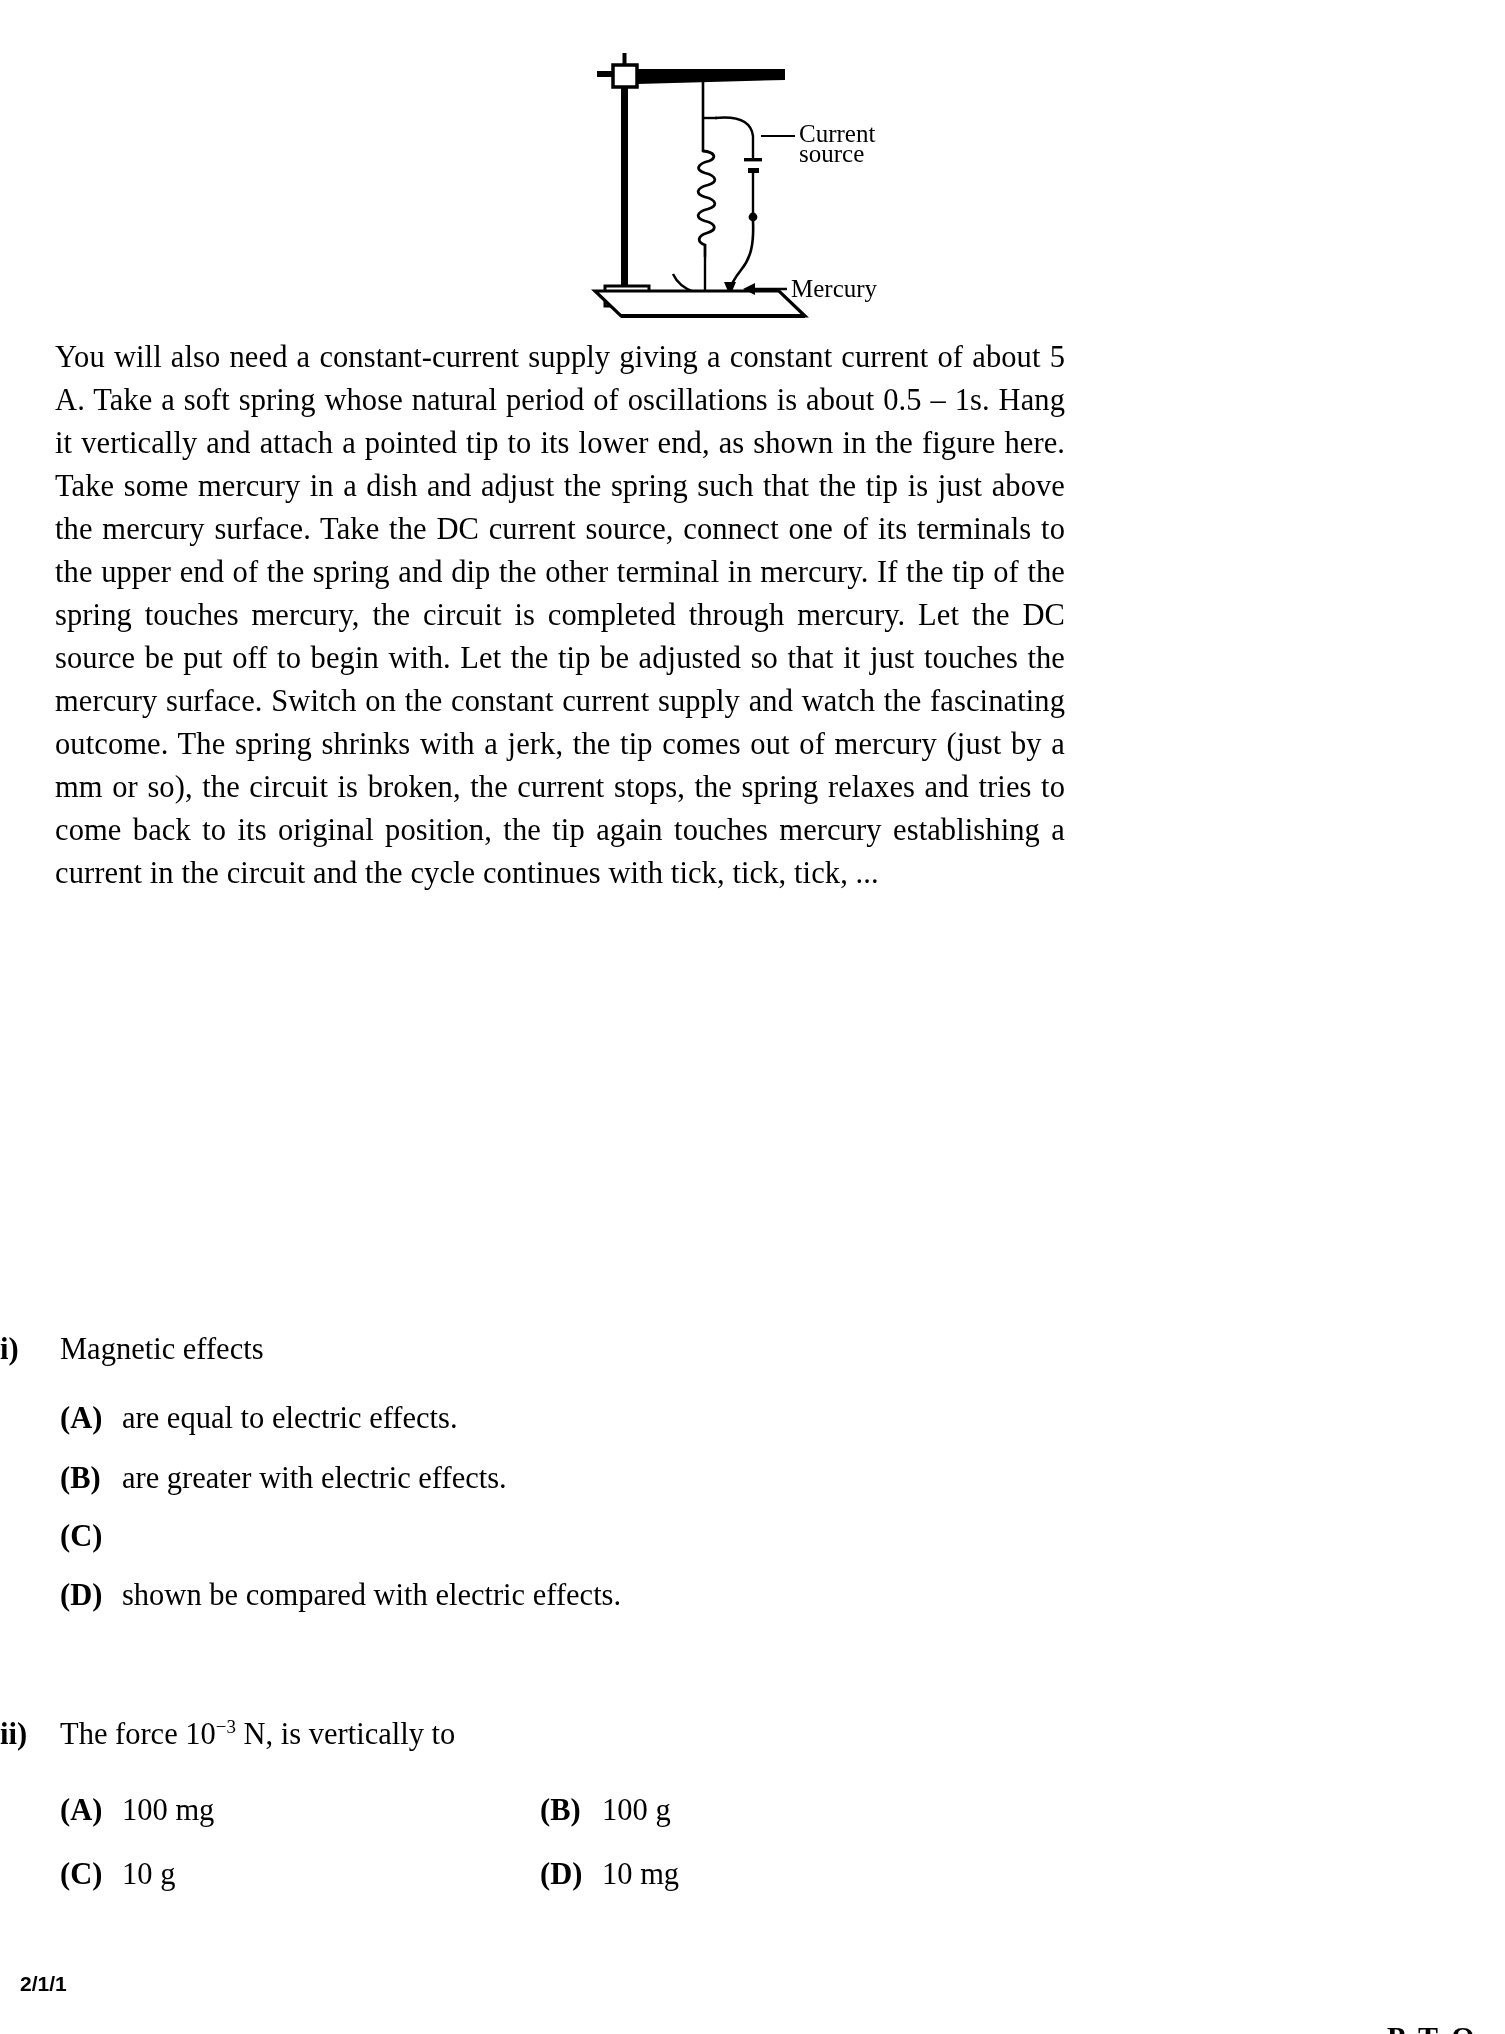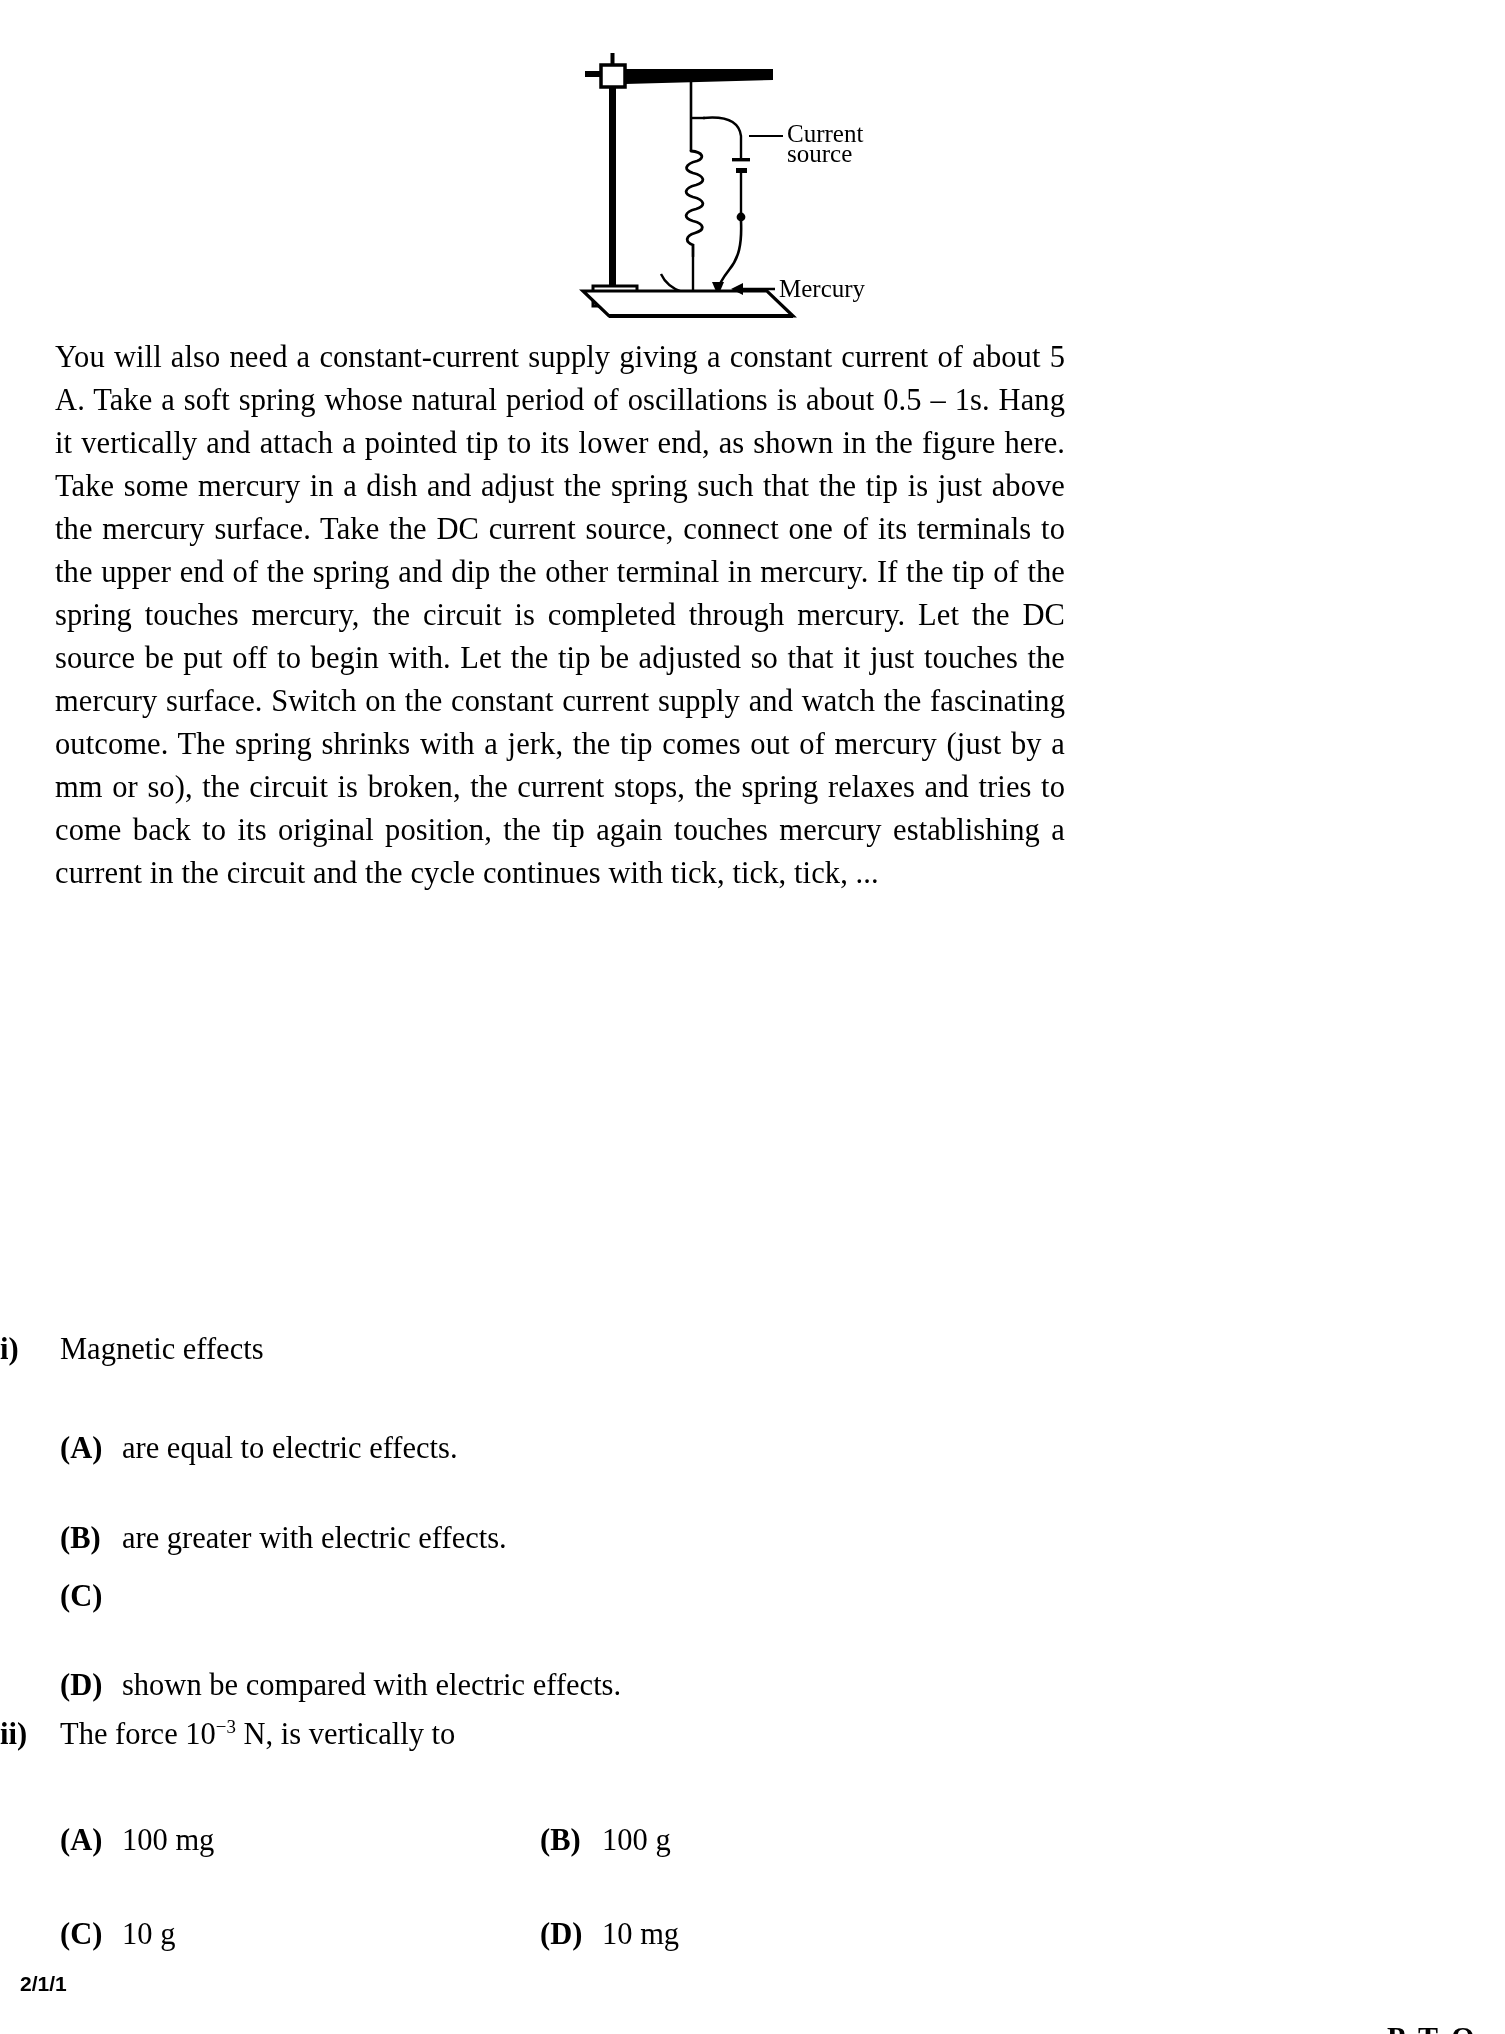--- a/index.html
+++ b/index.html
@@ -17,20 +17,21 @@
     overflow: hidden;
   }
 
   
   .figure-wrap {
     position: absolute;
     left: 0;
     top: 18px;
     width: 1465px;
     height: 300px;
+    padding-left: 12px;
   }
   .figure-svg {
     display: block;
     margin: 0 auto;
   }
 
   
   .body-text {
     position: absolute;
     left: 55px;
@@ -80,21 +81,20 @@
   }
   .opt-tag {
     width: 62px;
     flex: 0 0 62px;
     font-weight: bold;
     font-size: 30.5px;
   }
   .opt-text {
     font-size: 30.5px;
     line-height: 1.25;
-    margin-top: 30px;
   }
 
   
   .opt-grid-row {
     display: flex;
     margin-top: 20px;
   }
   .opt-cell {
     display: flex;
     align-items: baseline;

